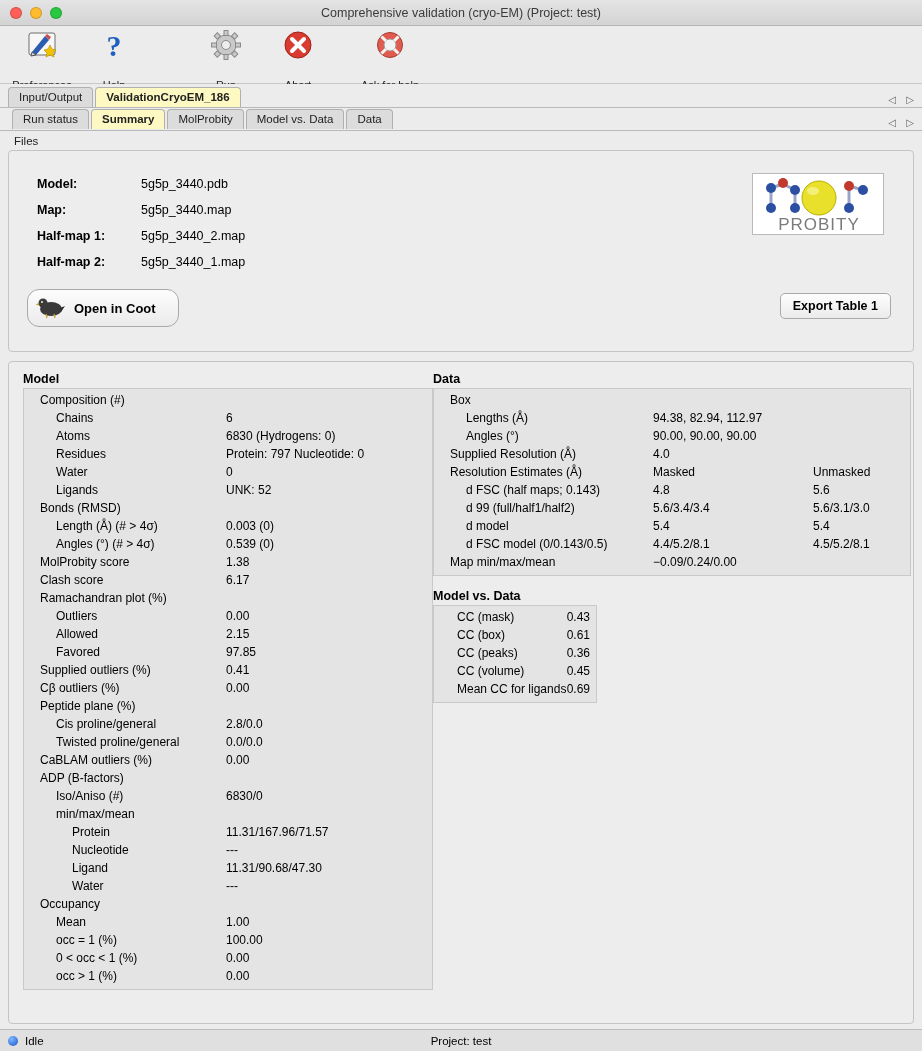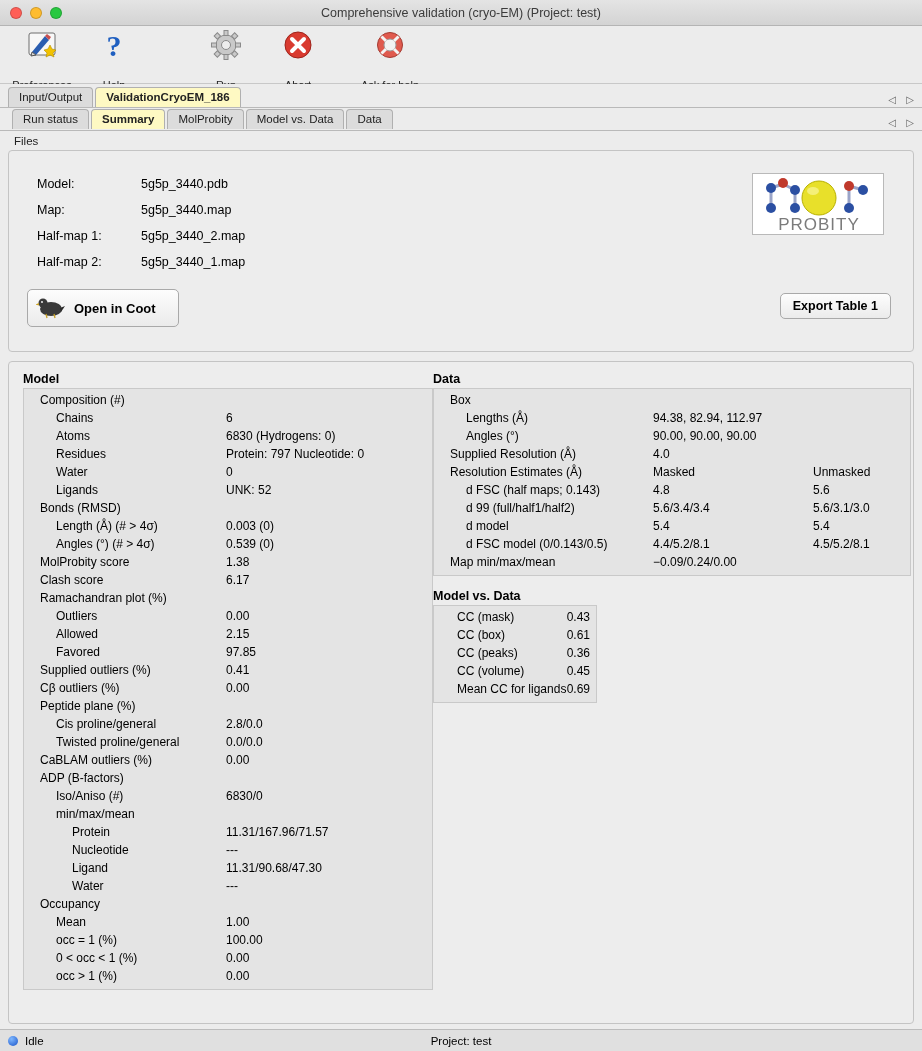--- a/index.html
+++ b/index.html
@@ -104,35 +104,35 @@
     border-radius: 4px;
     margin: 0 8px;
   }
   .files-panel {
     height: 202px;
     position: relative;
     flex: 0 0 auto;
   }
   .files-table { position: absolute; left: 28px; top: 20px; }
   .files-row { display: flex; height: 26px; align-items: center; }
-  .files-key { width: 104px; font-weight: normal; font-size: 12.5px; }
+  .files-key { width: 104px; font-weight: bold; font-size: 12.5px; }
   .files-val { font-size: 12.5px; }
   .molprobity-logo {
     position: absolute; right: 29px; top: 22px;
     width: 132px; height: 62px;
     background: #fff;
     border: 1px solid #b9b9b9;
     overflow: hidden;
   }
   .coot-btn {
     position: absolute; left: 18px; top: 138px;
     width: 152px; height: 38px;
     background: linear-gradient(to bottom, #fdfdfd, #ebebeb);
     border: 1px solid #a9a9a9;
-    border-radius: 5px;
+    border-radius: 12px;
     display: flex; align-items: center;
     padding-left: 8px;
     font-size: 13px; font-weight: bold;
   }
   .export-btn {
     position: absolute; right: 22px; top: 142px;
     height: 26px;
     padding: 0 12px;
     background: linear-gradient(to bottom, #fdfdfd, #ebebeb);
     border: 1px solid #a9a9a9;

